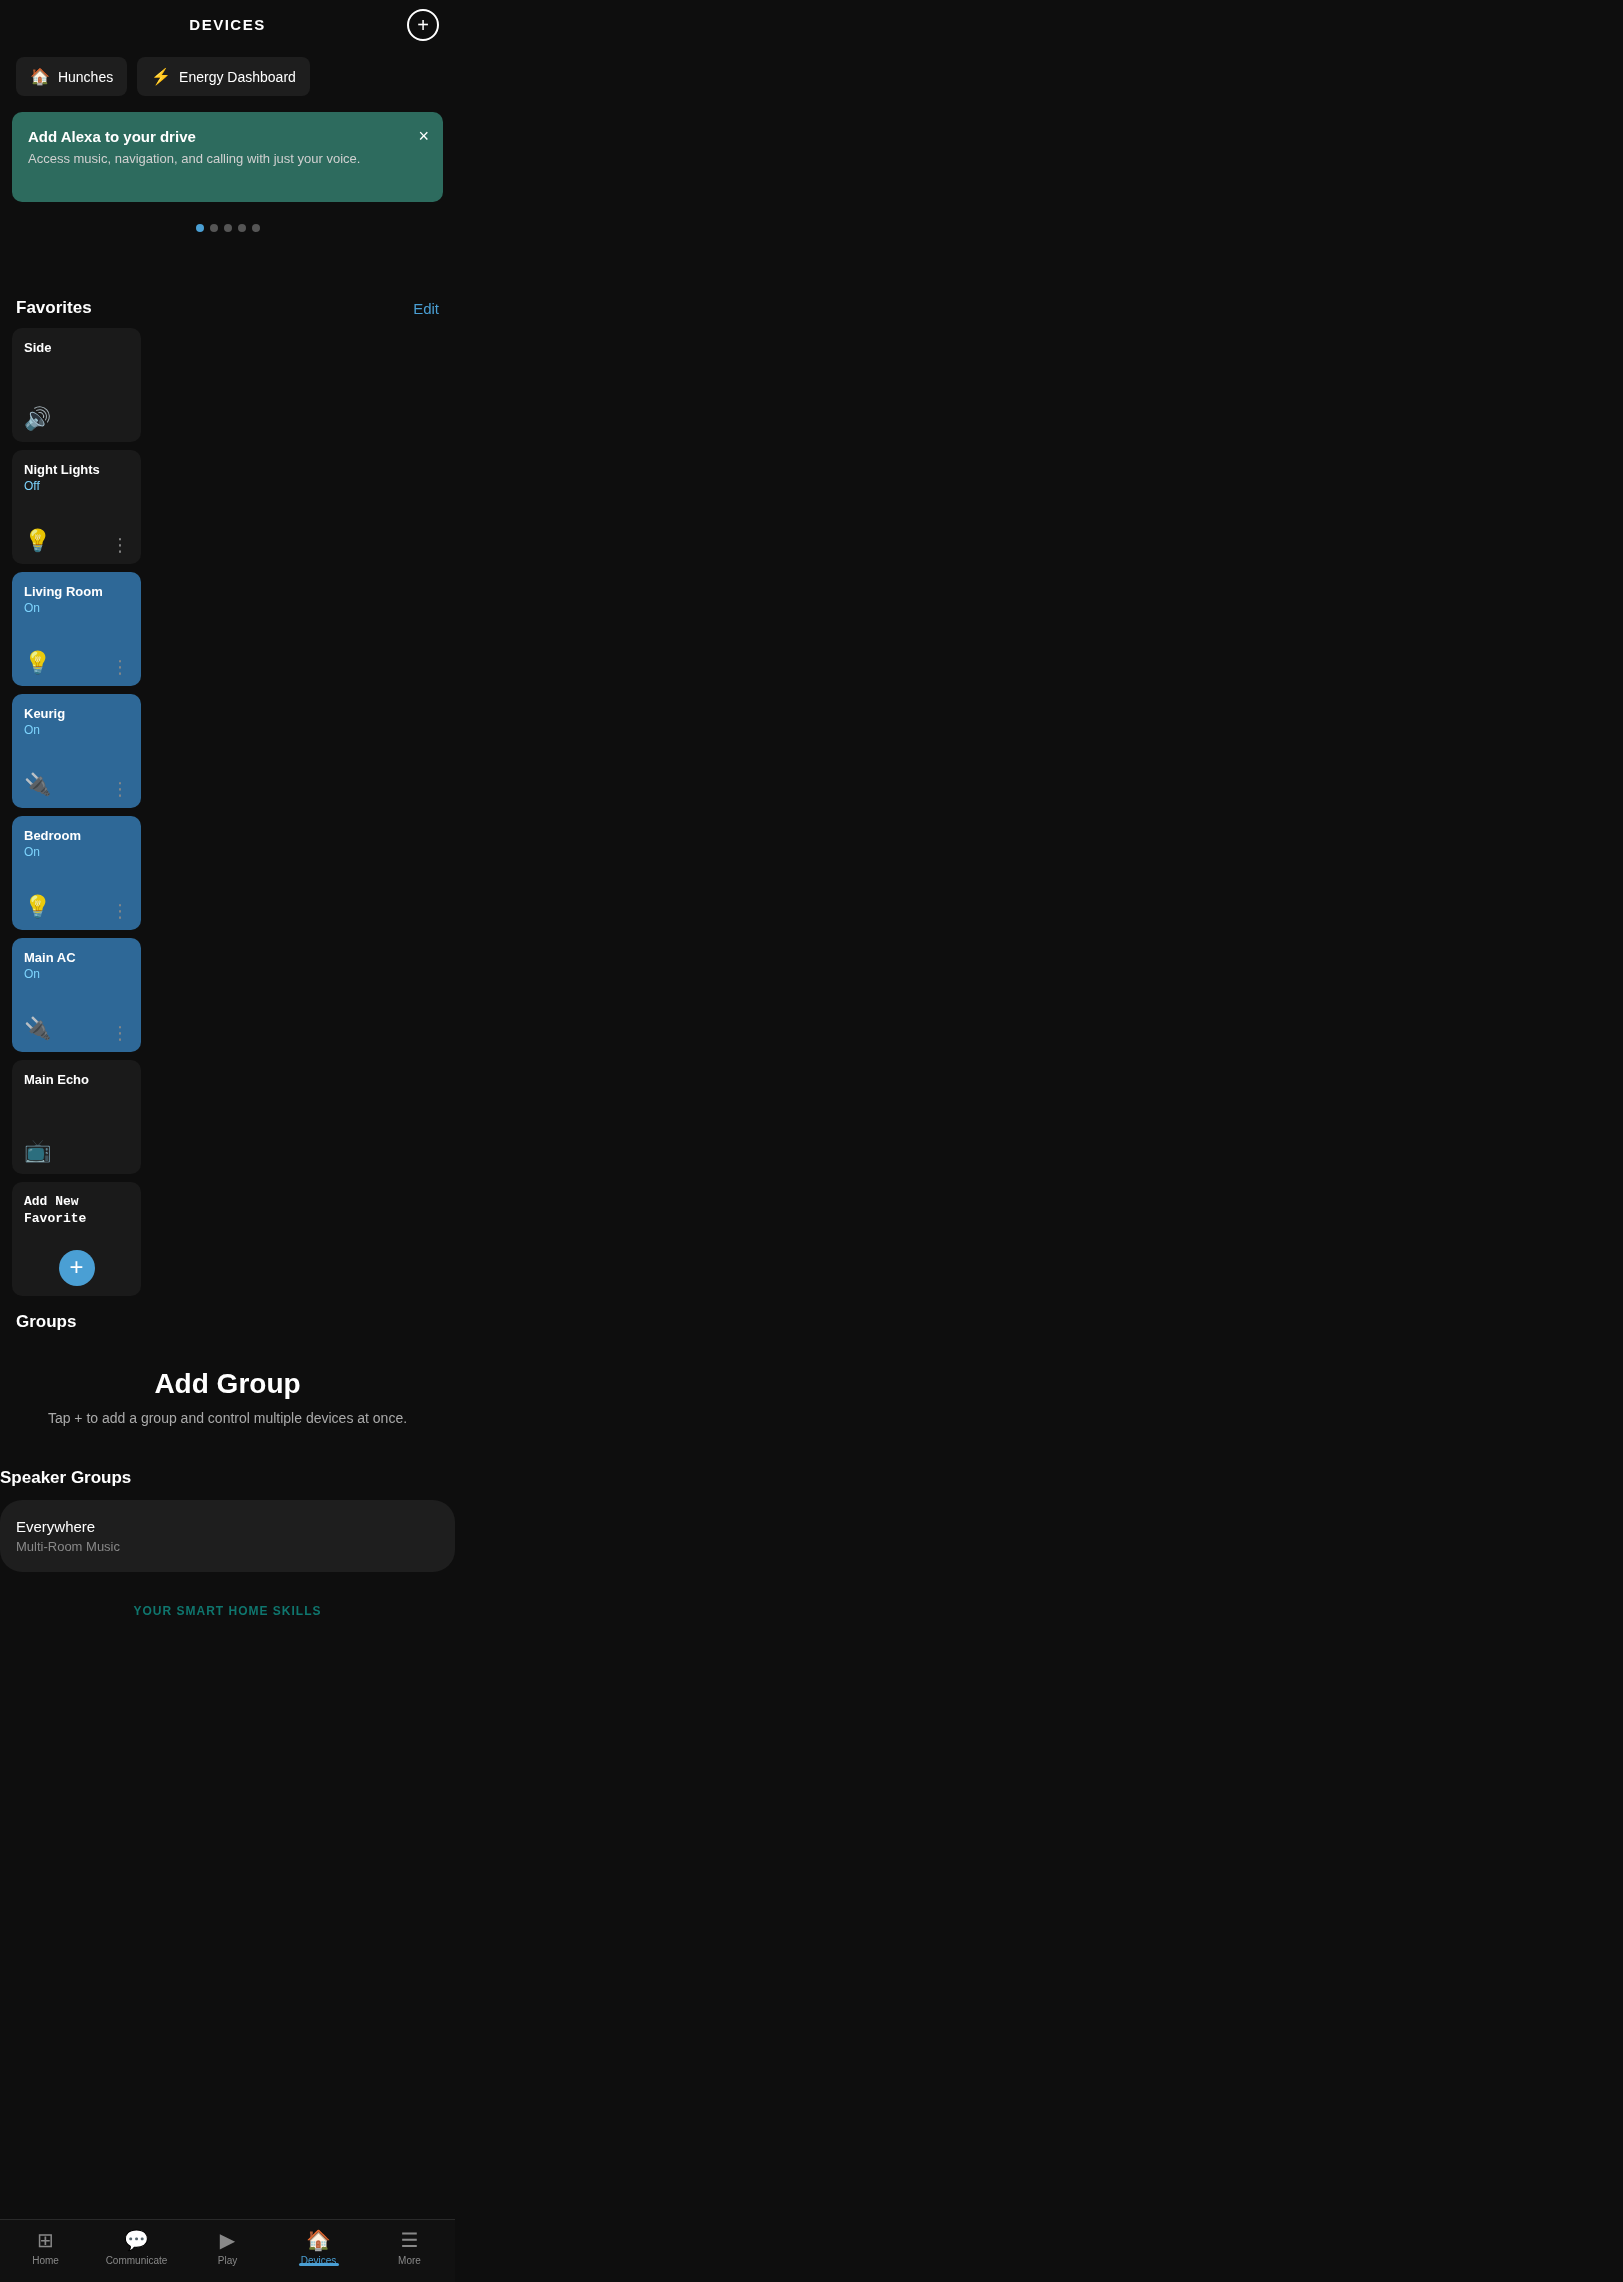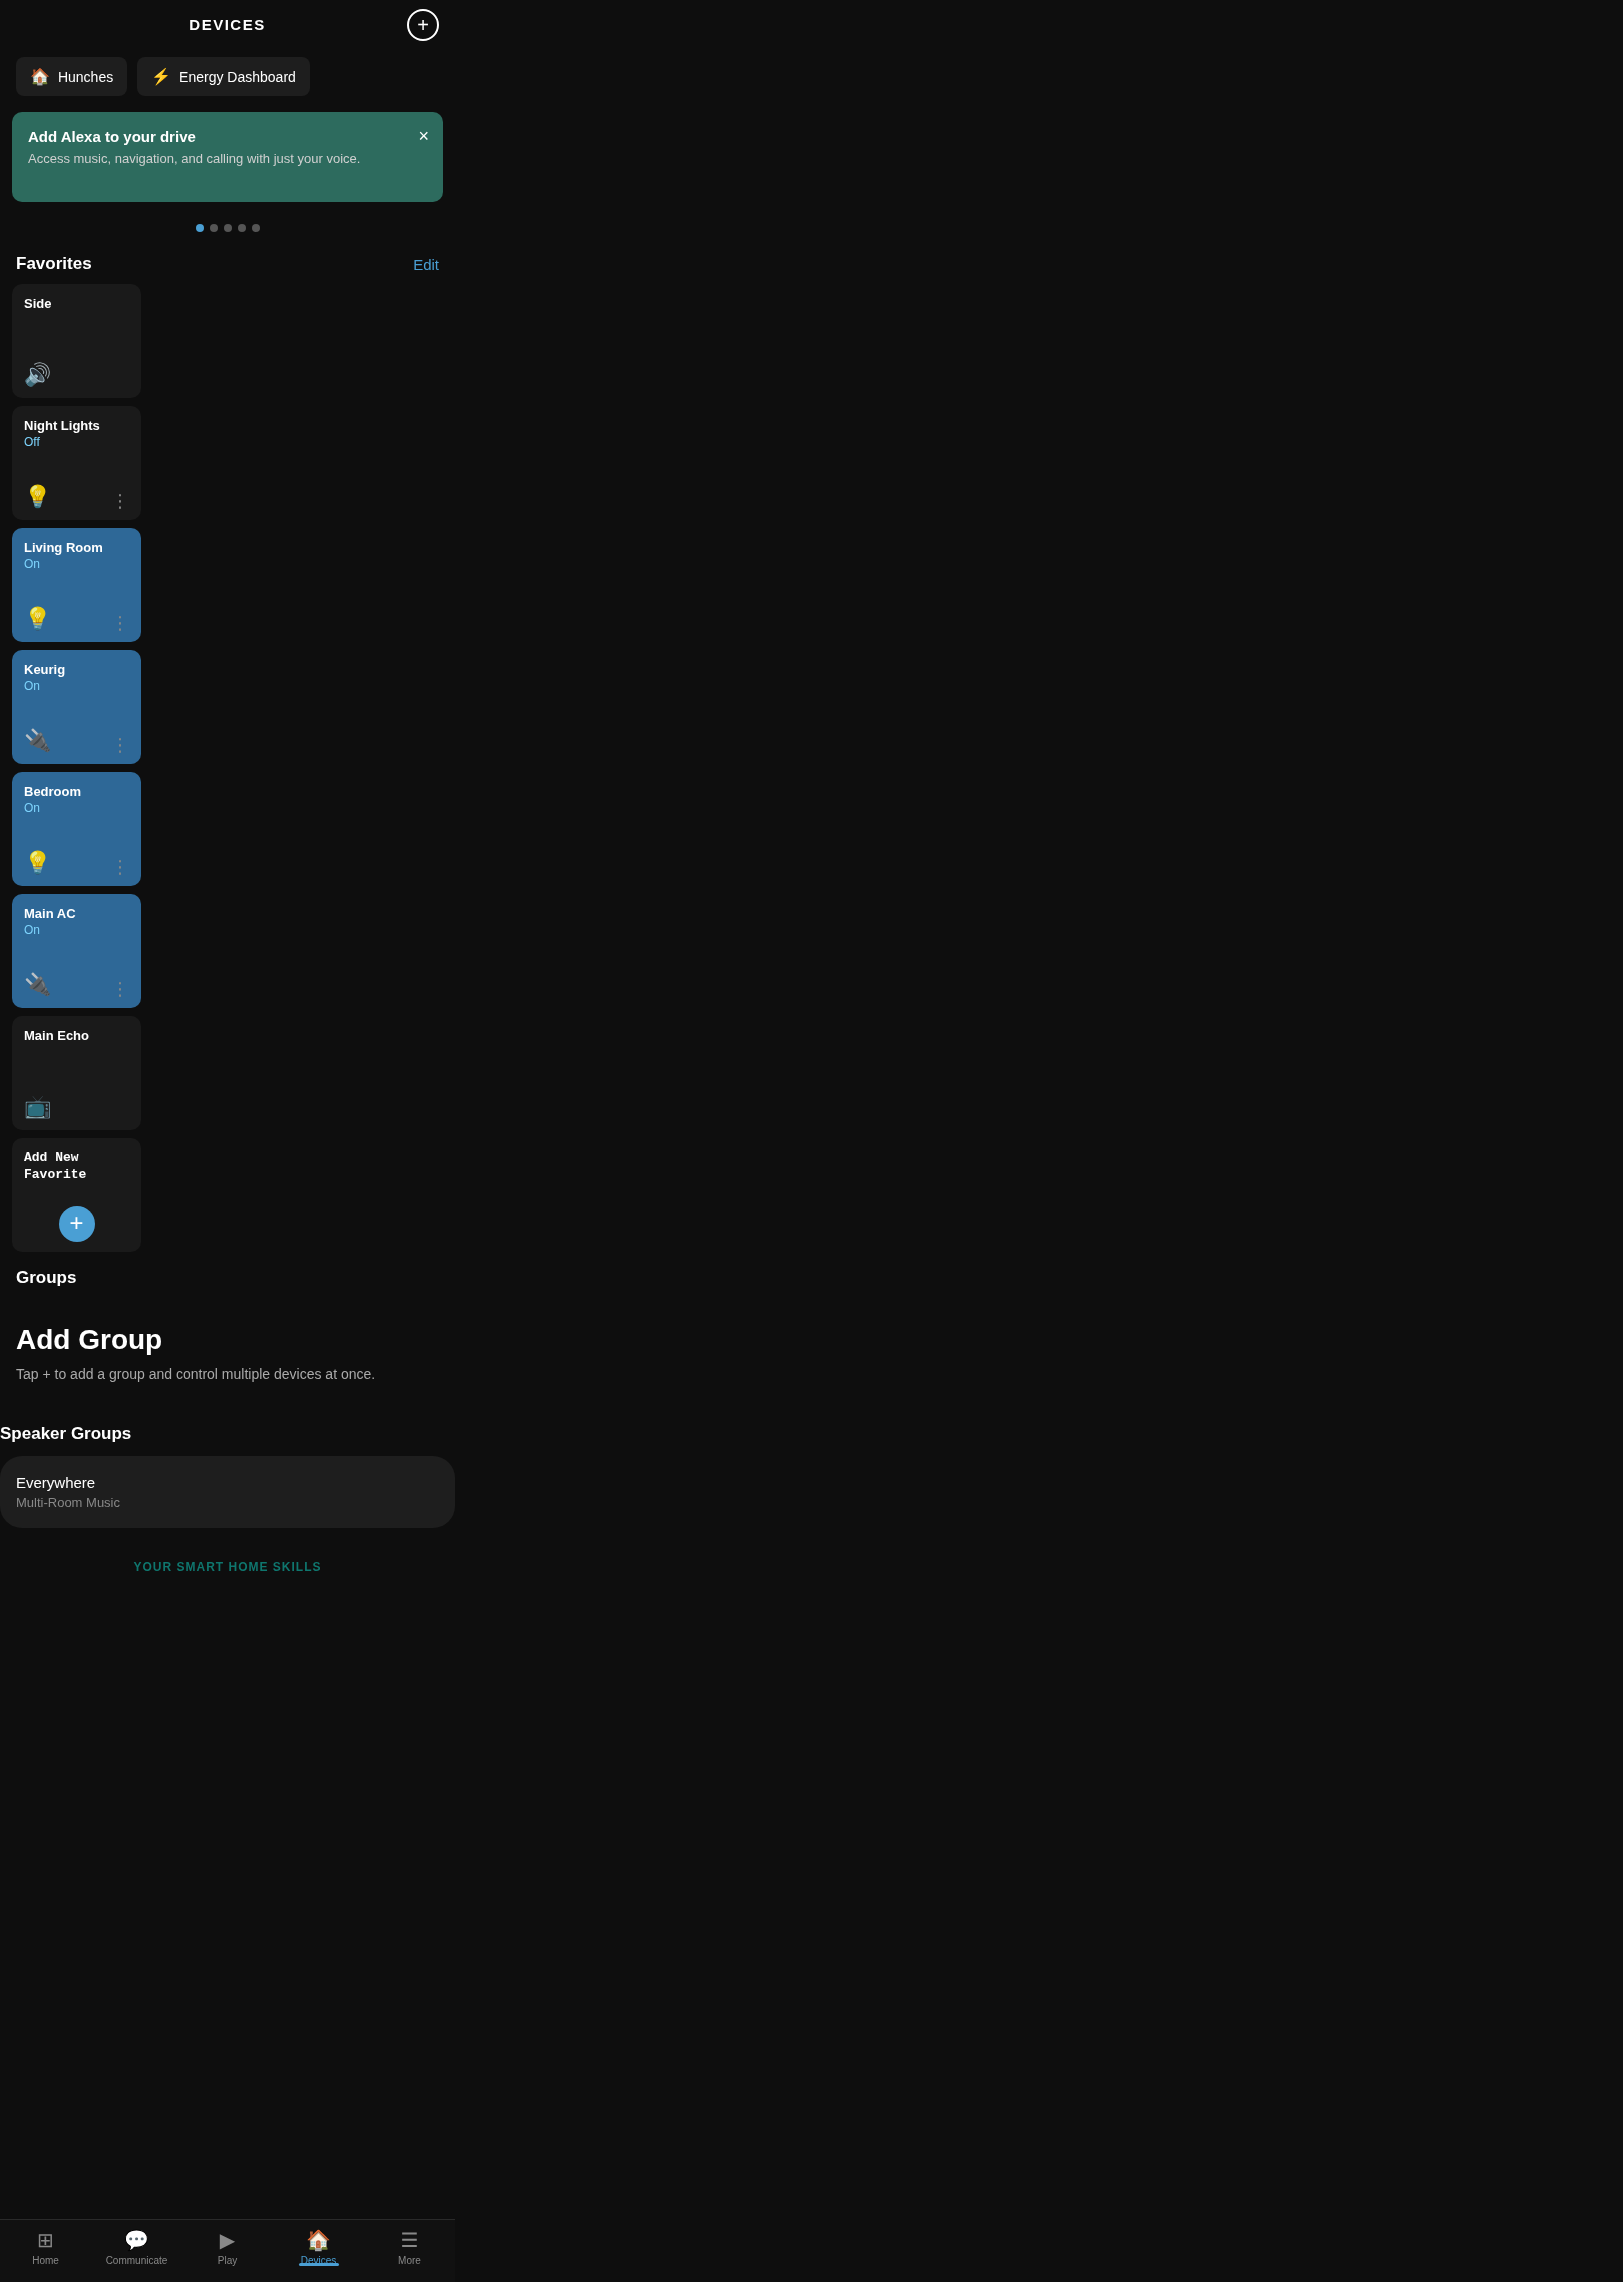--- a/index.html
+++ b/index.html
@@ -135,20 +135,21 @@
     .dot.active {
       background: #4a9fd4;
     }
 
     
     .section-header {
       display: flex;
       justify-content: space-between;
       align-items: center;
       padding: 8px 16px 10px;
+      margin-top: 44px;
     }
     .section-title {
       font-size: 17px;
       font-weight: 700;
     }
     .section-edit {
       color: #4a9fd4;
       font-size: 15px;
       cursor: pointer;
       background: none;
@@ -235,21 +236,21 @@
     
     .groups-section {
       padding: 4px 16px 8px;
     }
     .groups-title {
       font-size: 17px;
       font-weight: 700;
       margin-bottom: 16px;
     }
     .add-group-center {
-      text-align: left;
+      text-align: center;
       padding: 20px 0 30px;
     }
     .add-group-title {
       font-size: 28px;
       font-weight: 700;
       margin-bottom: 10px;
     }
     .add-group-sub {
       font-size: 14px;
       color: #aaa;

